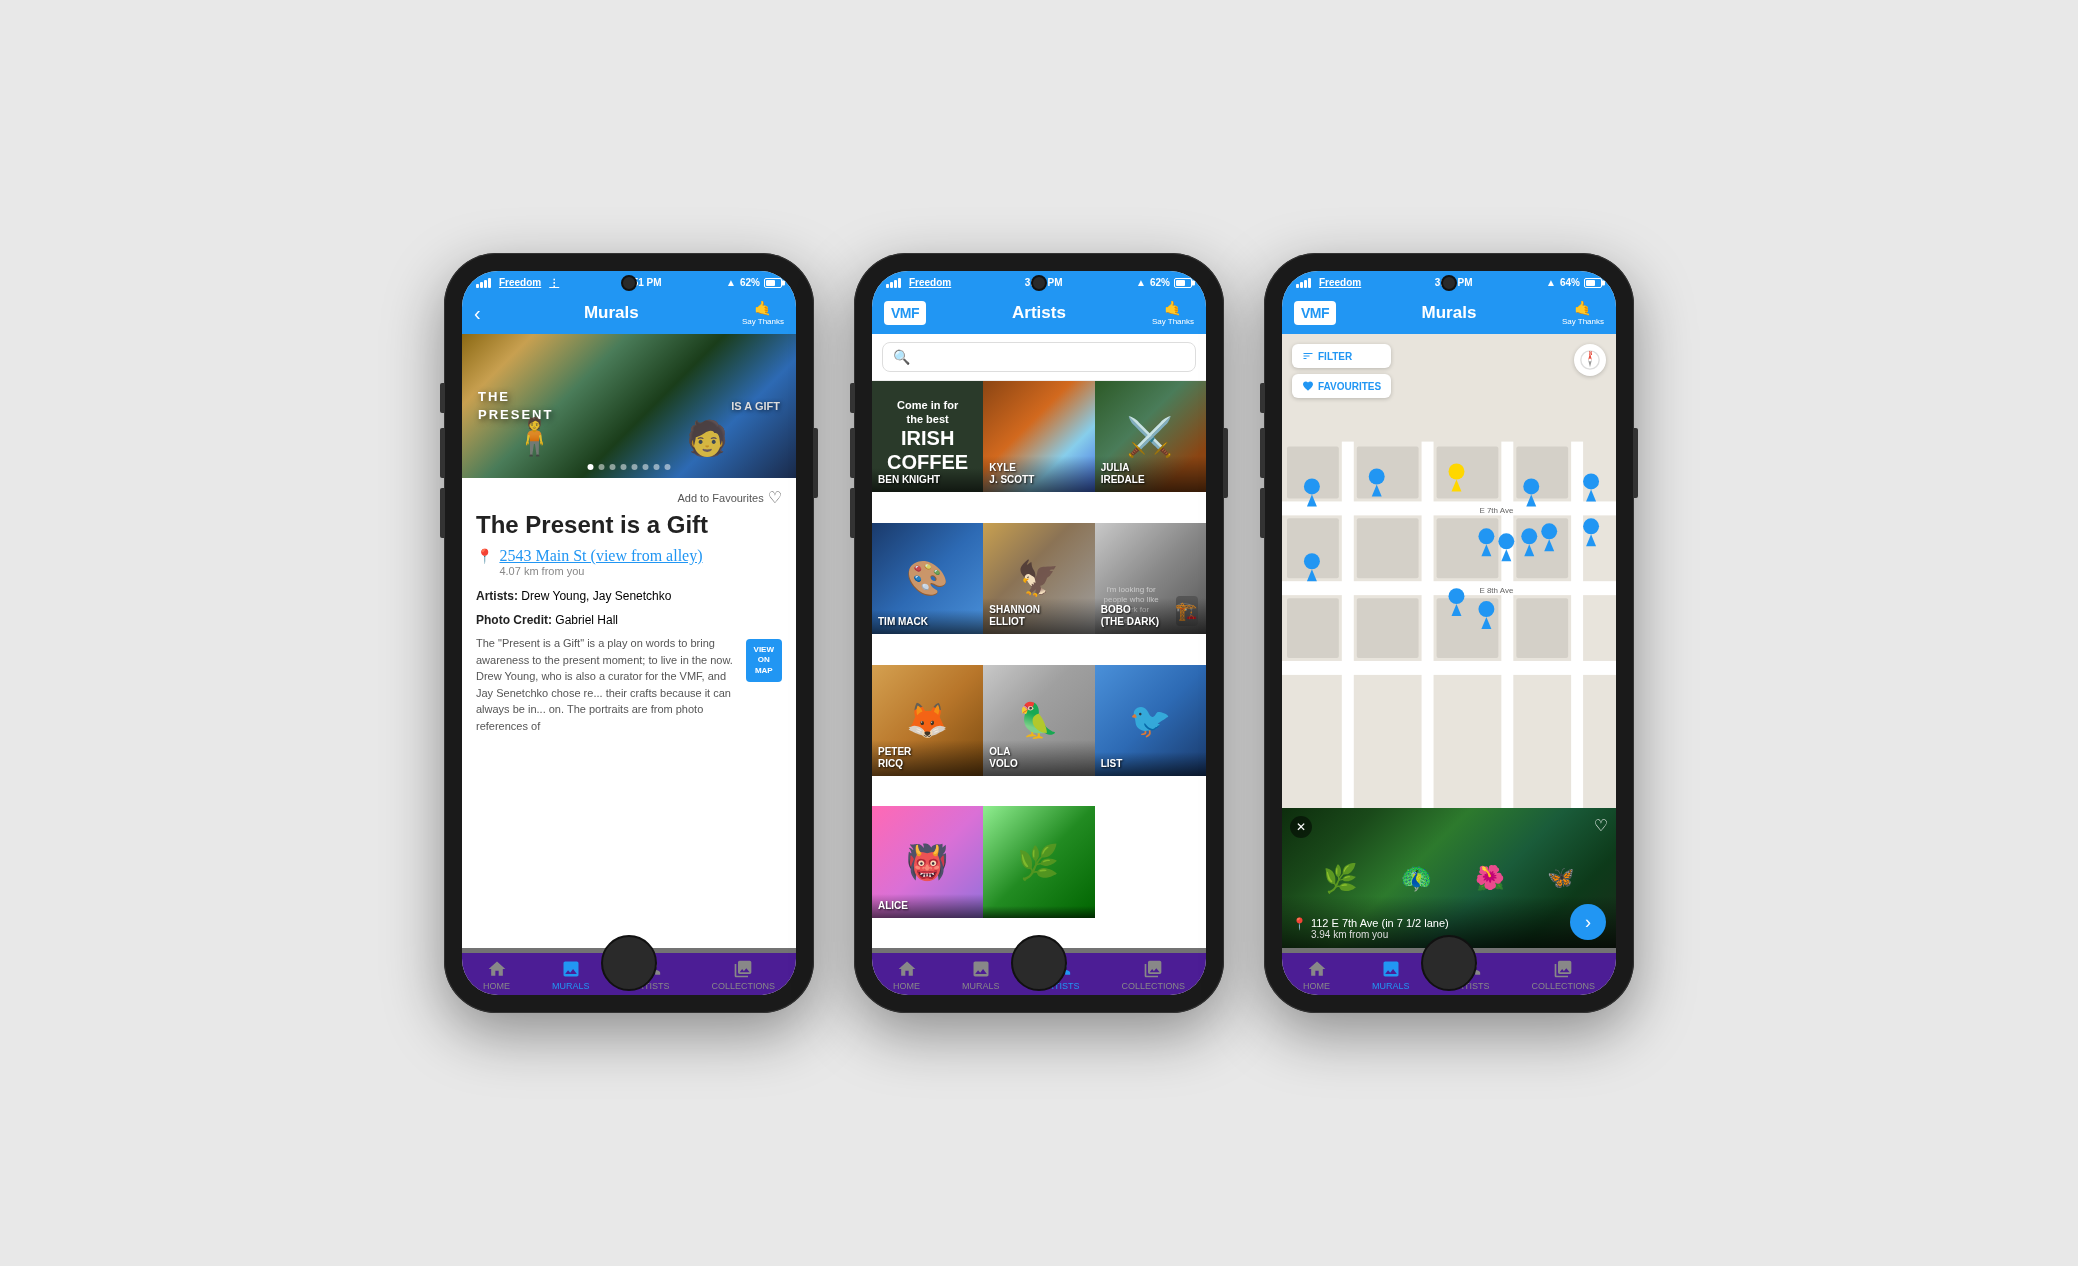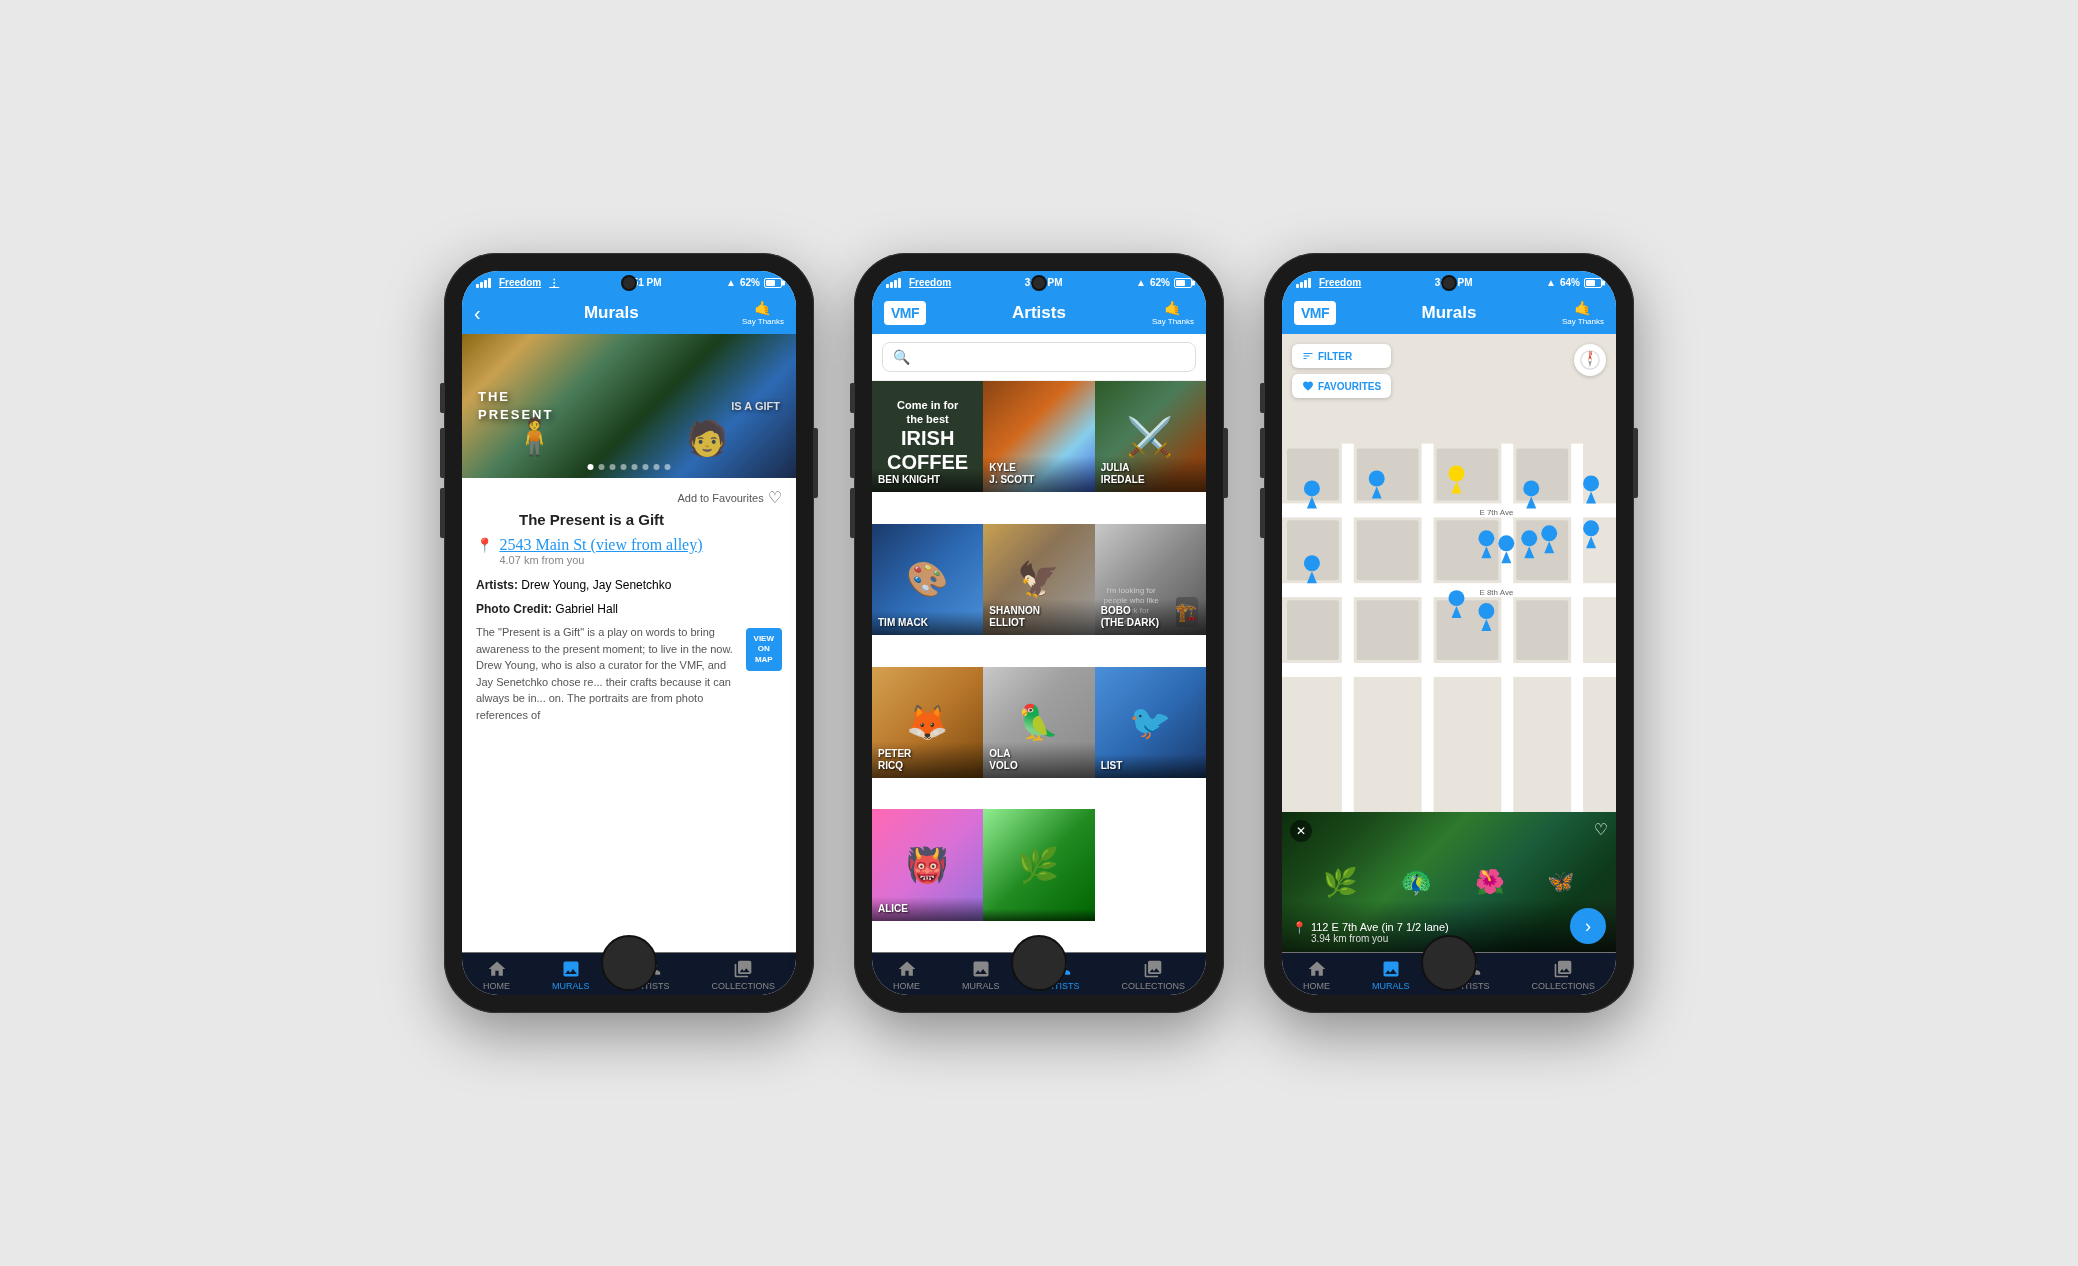--- a/index.html
+++ b/index.html
@@ -174,22 +174,22 @@
       flex-direction: column;
       align-items: center;
       font-size: 8px;
       color: white;
       gap: 1px;
     }
     .say-thanks .hand-icon { font-size: 14px; }
 
     
     .nav-bar {
-      background: #0f172a;
-      border-top: 1px solid #737373;
+      background: #4c1d95;
+      border-top: 5px solid #737373;
       display: flex;
       justify-content: space-around;
       padding: 6px 0 4px;
       flex-shrink: 0;
       margin-top: auto;
     }
     .nav-item {
       display: flex;
       flex-direction: column;
       align-items: center;
@@ -241,25 +241,24 @@
       display: flex;
       align-items: center;
       justify-content: flex-end;
       gap: 4px;
       margin-bottom: 4px;
       font-size: 11px;
       color: #555;
     }
     .heart-icon { font-size: 16px; color: #555; }
     .mural-title {
-      font-size: 15px;
+      font-size: 24px;
       font-weight: 700;
       color: #222;
       margin-bottom: 8px;
-      margin-left: 43px;
     }
     .mural-address {
       display: flex;
       align-items: flex-start;
       gap: 6px;
       margin-bottom: 10px;
     }
     .location-icon { font-size: 14px; color: #2196F3; margin-top: 1px; }
     .mural-address-link { color: #2196F3; text-decoration: underline; font-family: Liberation Serif, serif; }
     .mural-distance { color: #888; font-size: 11px; }

